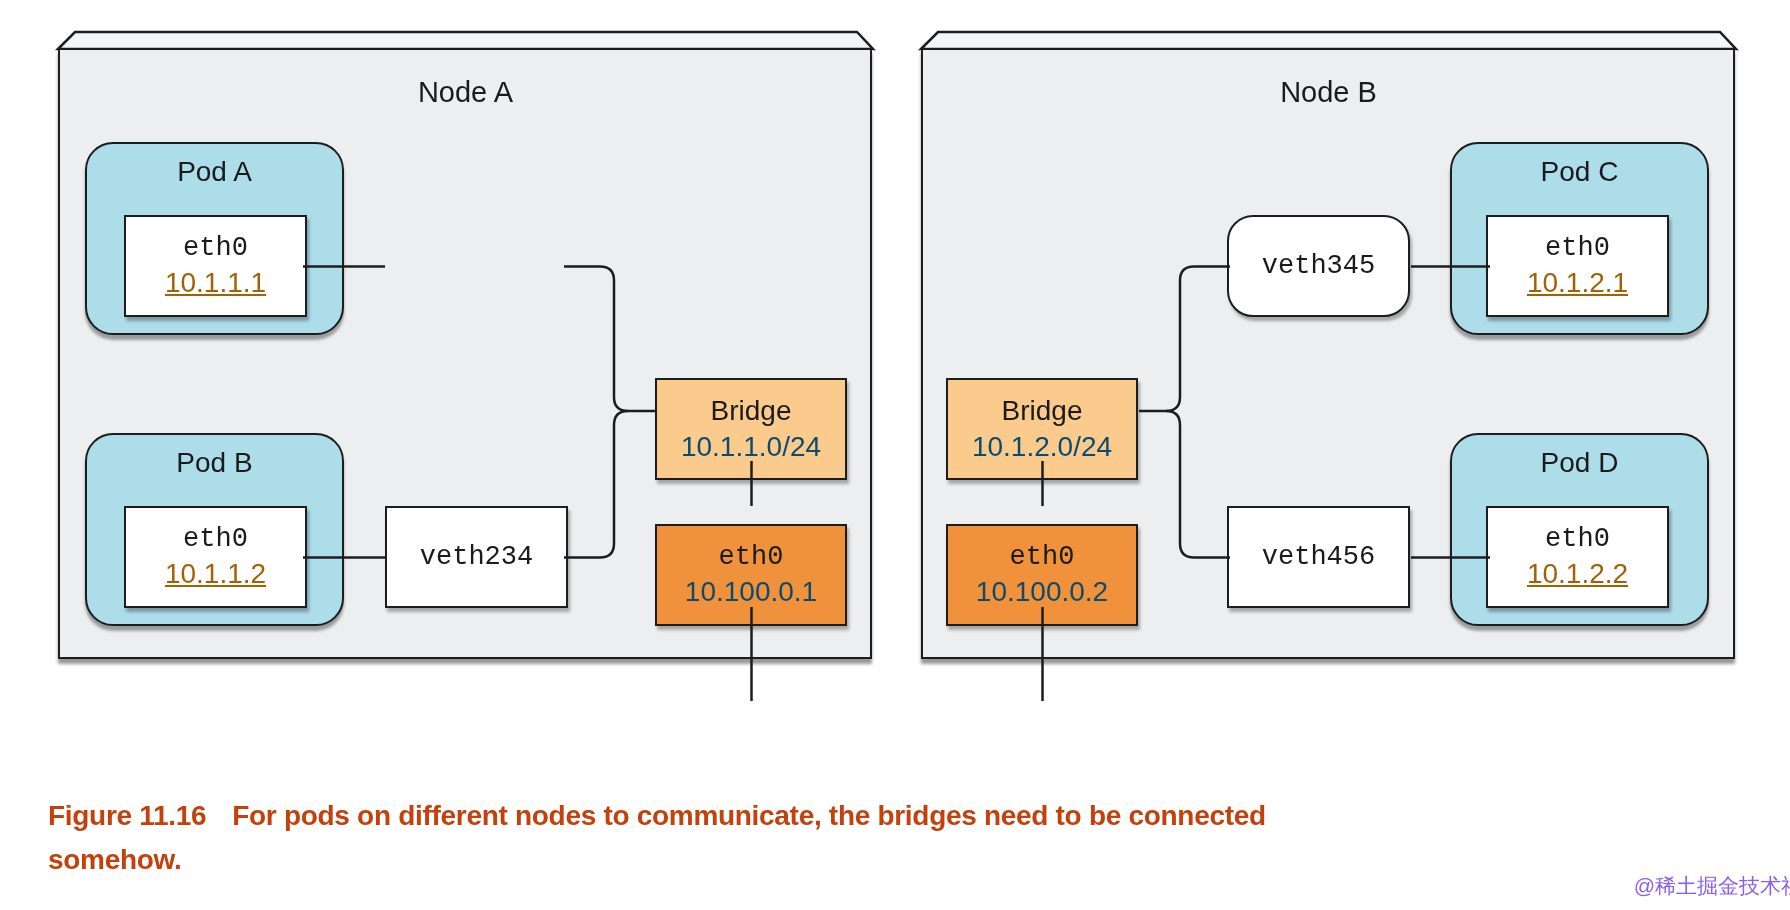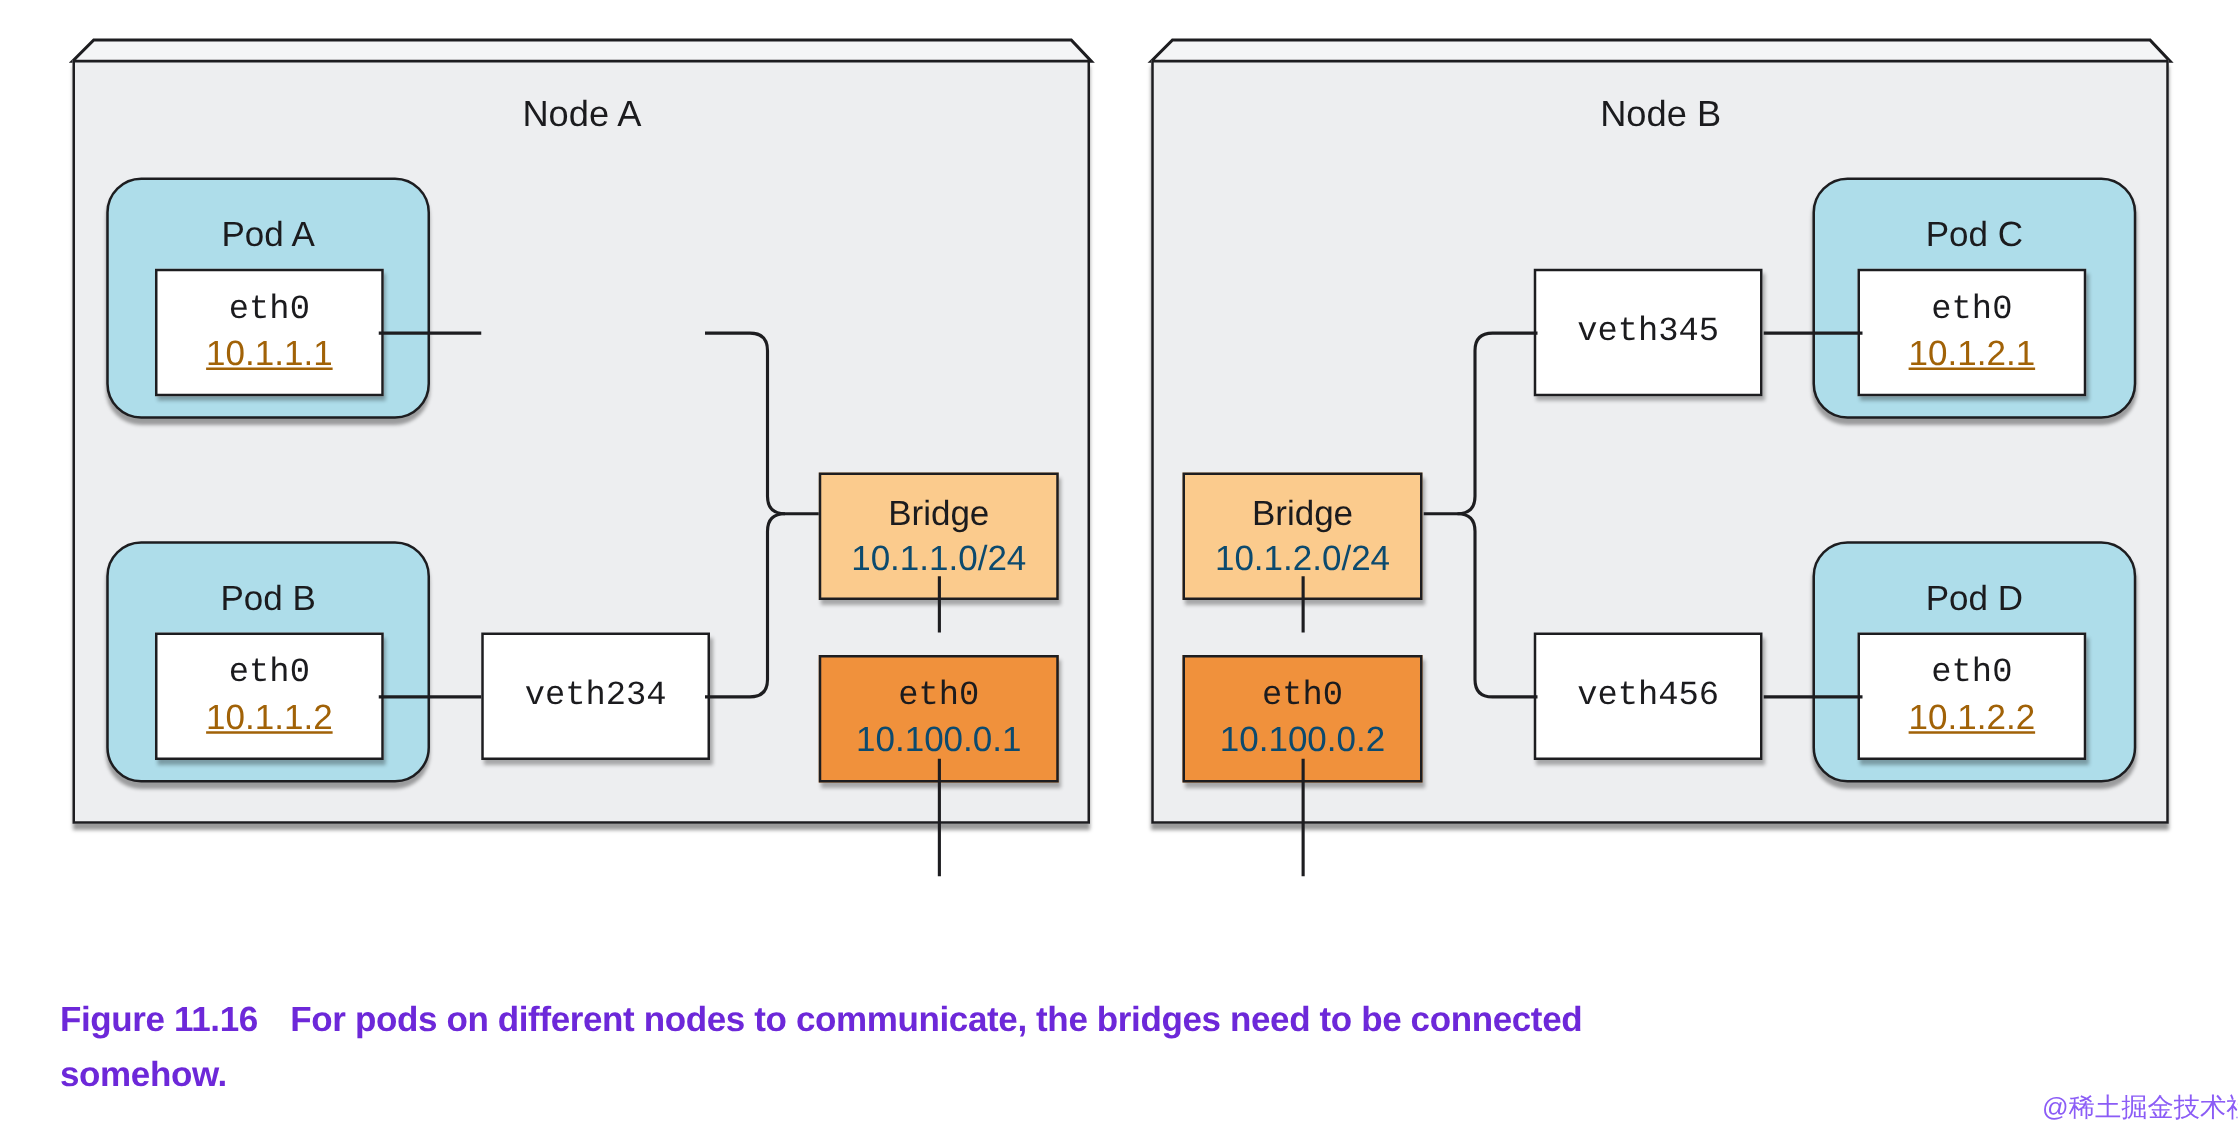--- a/index.html
+++ b/index.html
@@ -19,34 +19,34 @@
   .node-title-b{left:921px;top:76px;}
   
   .pod{
     position:absolute;width:255px;height:189px;background:#aeddea;
     border:2.5px solid #1d1d20;border-radius:28px;box-shadow:0 5px 3px rgba(0,0,0,.35);
   }
   .pod-a{left:85px;top:142px;}
   .pod-b{left:85px;top:433px;}
   .pod-c{left:1450px;top:142px;}
   .pod-d{left:1450px;top:433px;}
-  .pod-label{position:absolute;top:28px;left:0;width:100%;text-align:center;font-size:28px;}
+  .pod-label{position:absolute;top:12px;left:0;width:100%;text-align:center;font-size:28px;}
   
   .ifbox{
     position:absolute;width:179px;height:98px;background:#ffffff;
     border:2.5px solid #1d1d20;box-shadow:2px 4px 3px rgba(0,0,0,.3);
     display:flex;flex-direction:column;align-items:center;justify-content:center;
   }
   .eth-a{left:124px;top:215px;}
   .eth-b{left:124px;top:506px;}
   .eth-c{left:1486px;top:215px;}
   .eth-d{left:1486px;top:506px;}
   .veth-1{left:385px;top:215px;}
   .veth-2{left:385px;top:506px;}
-  .veth-3{left:1227px;top:215px;}
+  .veth-3{left:1227px;top:215px;border-radius:26px;}
   .veth-4{left:1227px;top:506px;}
   .mono{font-family:"Liberation Mono","DejaVu Sans Mono",monospace;font-size:27px;line-height:34px;}
   .ip{font-size:28px;font-weight:500;line-height:36px;color:#a16207;text-decoration:underline;}
   
   .bigbox{
     position:absolute;width:188px;height:98px;border:2.5px solid #1d1d20;
     box-shadow:2px 4px 3px rgba(0,0,0,.3);
     display:flex;flex-direction:column;align-items:center;justify-content:center;margin-top:18px;
   }
   .bridge{background:#fbcb8d;}
@@ -64,21 +64,21 @@
   .pod,.ifbox,.bigbox,.network{z-index:3;}
   
   .network{
     position:absolute;left:45px;top:700px;width:1703px;height:40px;background:#f0f1f3;
     border:2px solid #17171a;border-top-width:3px;border-bottom-width:3px;
     box-shadow:0 4px 2px rgba(0,0,0,.35);
     display:flex;align-items:center;justify-content:center;font-size:28px;
   }
   
   .caption{
-    position:absolute;left:48px;font-size:28px;font-weight:bold;color:#6d28d9;
+    position:absolute;left:48px;font-size:28px;font-weight:bold;color:#c2410c;
     letter-spacing:-0.3px;white-space:nowrap;
   }
   .caption-line1{top:800px;}
   .caption-line2{top:844px;}
   .fig-num{margin-right:26px;}
   .watermark{
     position:absolute;right:8px;top:872px;font-size:21px;color:#8b5cf6;
   }
 </style>
 </head>

